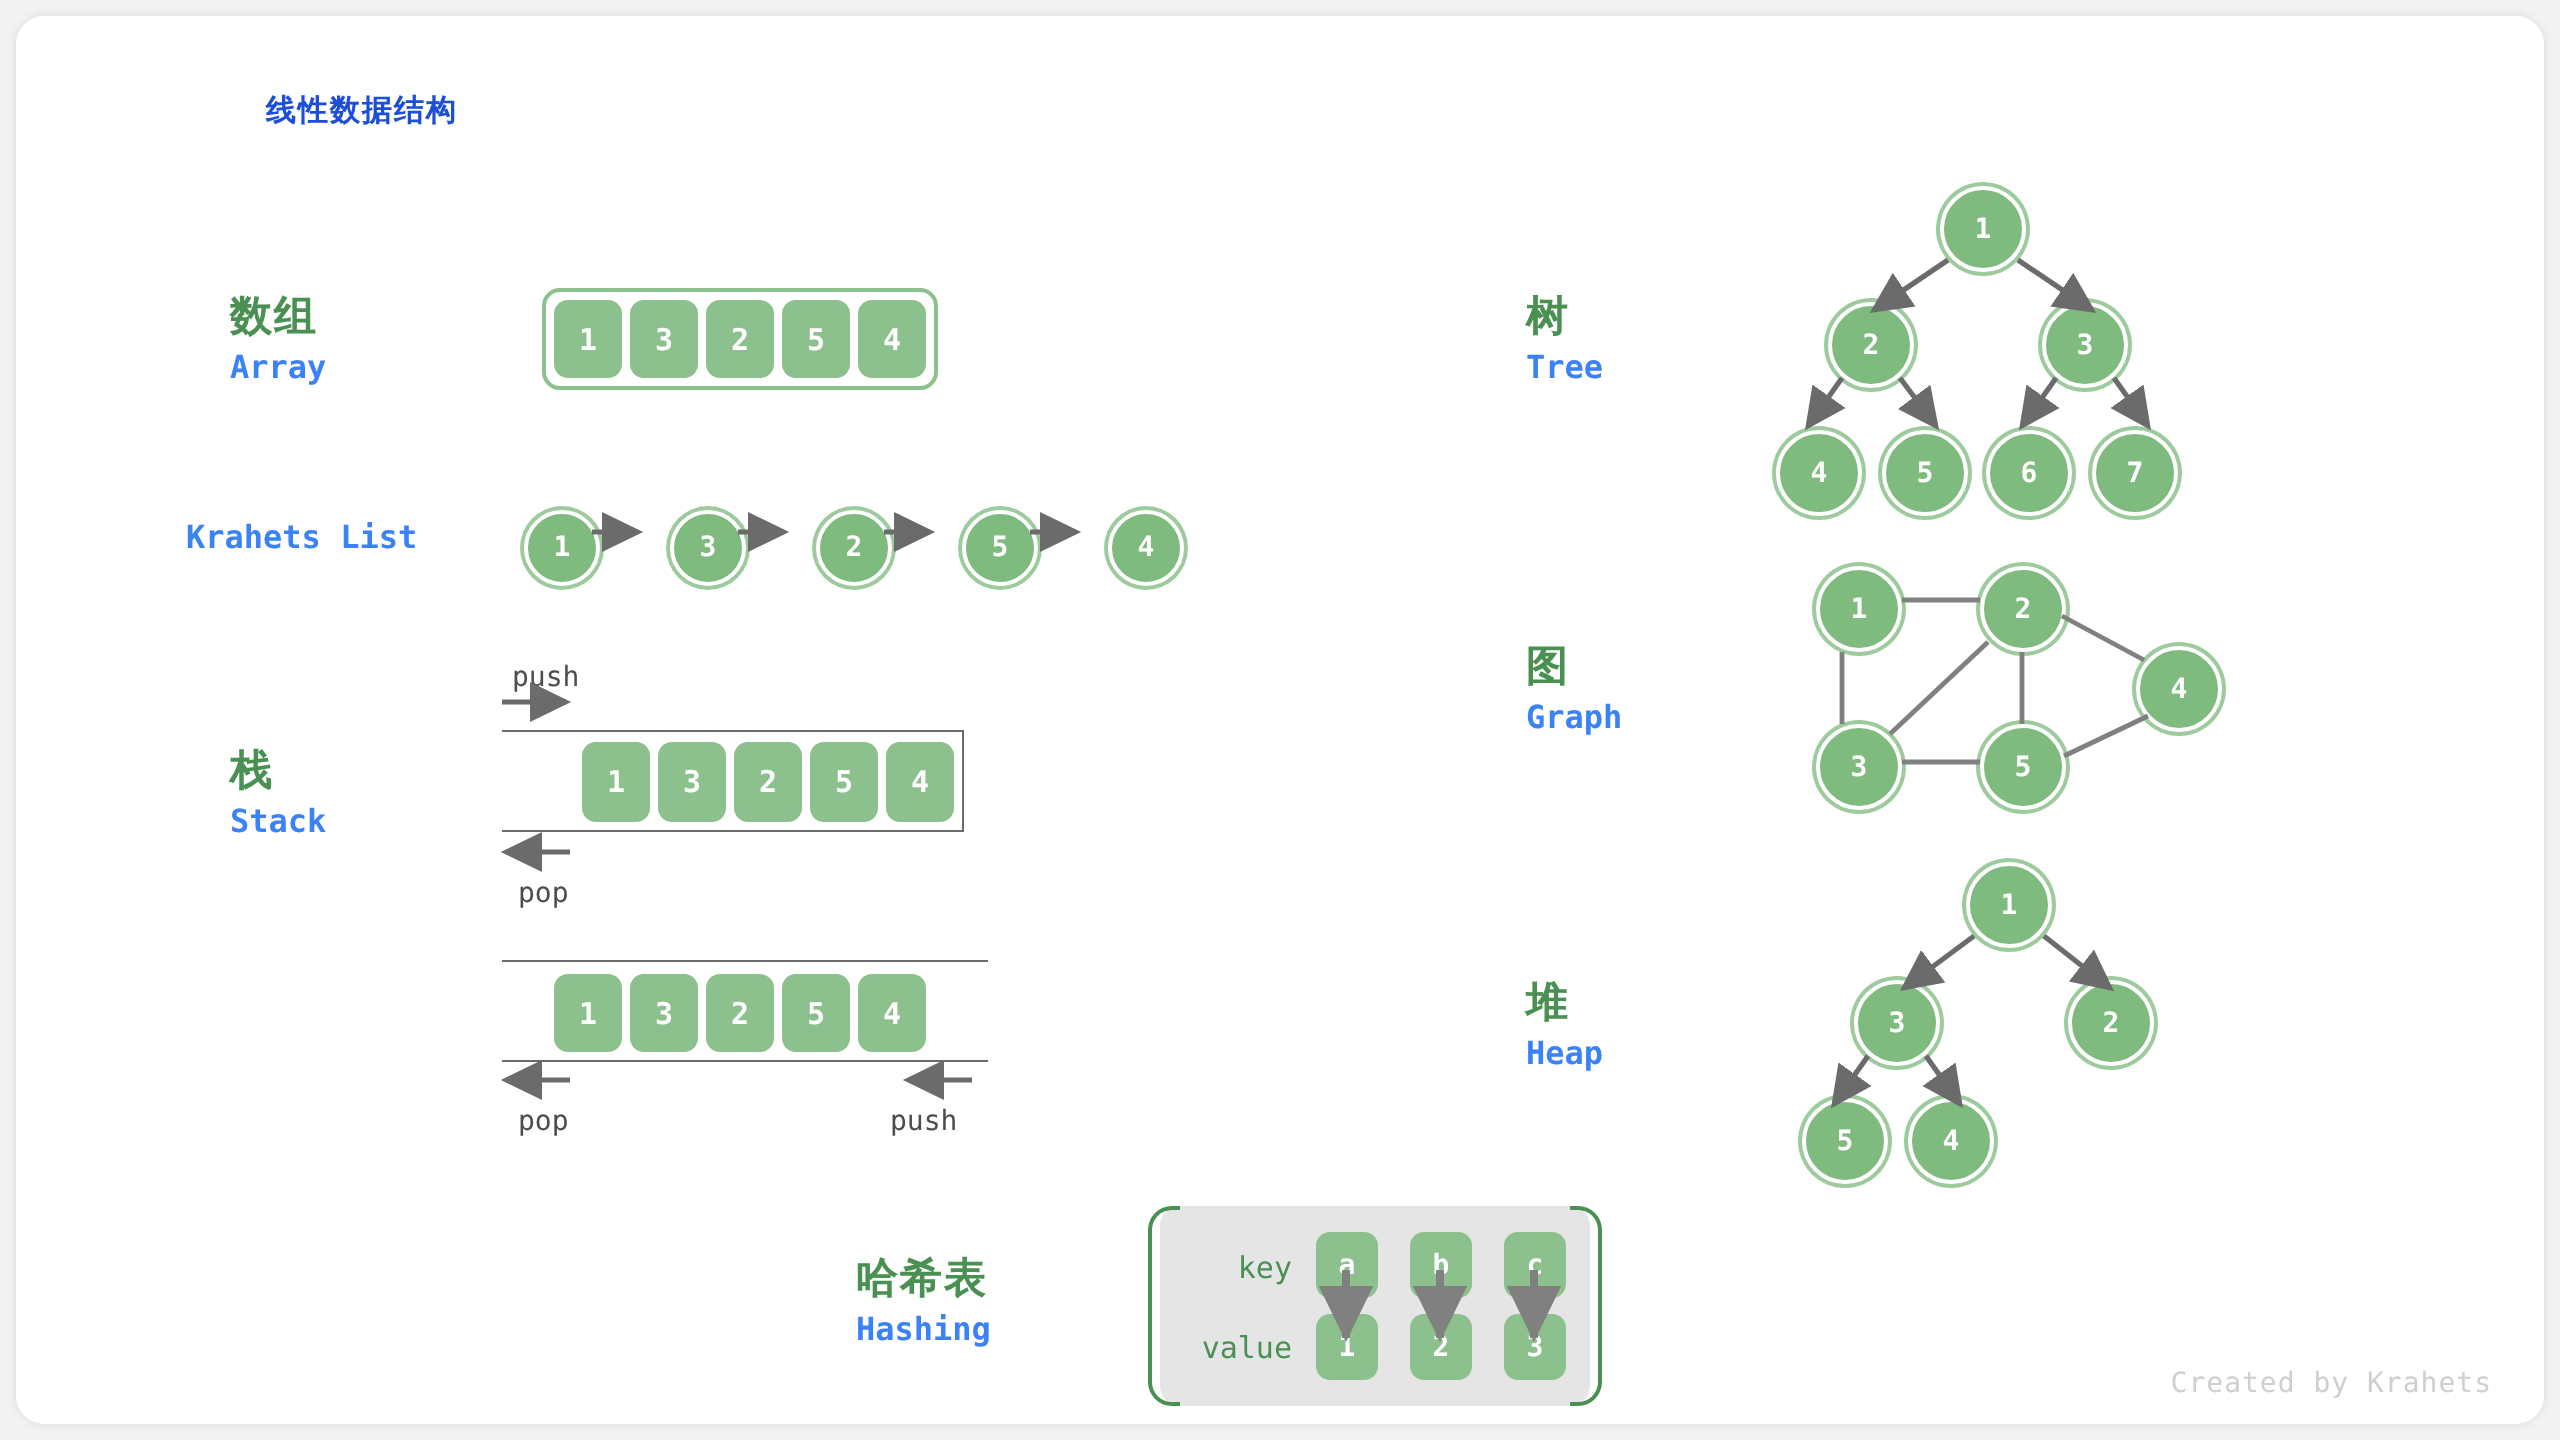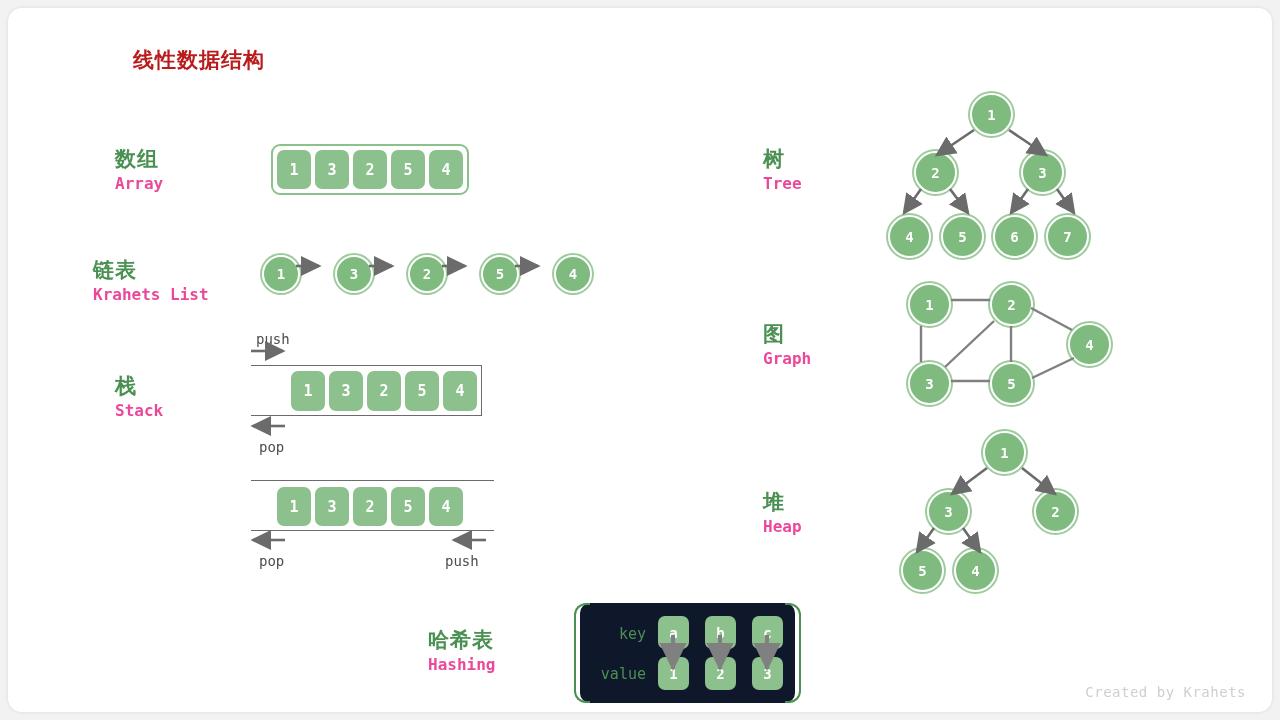--- a/index.html
+++ b/index.html
@@ -13,38 +13,38 @@
     position: absolute;
     left: 8px; top: 8px;
     width: 1264px; height: 704px;
     background: #ffffff;
     border-radius: 14px;
     box-shadow: 0 0 4px rgba(0,0,0,0.10);
   }
   .abs { position: absolute; }
 
   .section-title {
-    font-size: 21px;
+    font-size: 15px;
     font-weight: bold;
-    color: #b91c1c;
+    color: #1d4ed8;
     letter-spacing: 1px;
     white-space: nowrap;
   }
 
   .label-block { text-align: left; white-space: nowrap; }
   .label-cn {
     font-size: 21px; font-weight: bold;
     color: #4a9052;
     letter-spacing: 1px;
     line-height: 26px;
   }
   .label-en {
     font-family: "DejaVu Sans Mono", monospace;
     font-size: 16px; font-weight: bold;
-    color: #ec4899;
+    color: #3b82f6;
     line-height: 24px;
   }
 
   
   .cell {
     position: absolute;
     background: #8cc08c;
     border-radius: 7px;
     color: #ffffff;
     font-family: "DejaVu Sans Mono", monospace;
@@ -99,21 +99,21 @@
     position: absolute;
     font-family: "DejaVu Sans Mono", monospace;
     font-size: 14px;
     color: #4d4d4d;
     white-space: nowrap;
   }
 
   
   #hash-panel {
     position: absolute;
-    background: #0f172a;
+    background: #e5e5e5;
     border-radius: 10px;
   }
   .brace {
     position: absolute;
     width: 16px;
     box-sizing: border-box;
   }
   .brace.left {
     border-left: 2.5px solid #4a9052;
     border-top: 2.5px solid #4a9052;
@@ -165,21 +165,20 @@
 
   <div id="array-box" style="left:263px; top:136px; width:198px; height:51px;">
     <div class="cell" style="left:4px;  top:4px; width:34px; height:39px; font-size:15px;">1</div>
     <div class="cell" style="left:42px; top:4px; width:34px; height:39px; font-size:15px;">3</div>
     <div class="cell" style="left:80px; top:4px; width:34px; height:39px; font-size:15px;">2</div>
     <div class="cell" style="left:118px;top:4px; width:34px; height:39px; font-size:15px;">5</div>
     <div class="cell" style="left:156px;top:4px; width:34px; height:39px; font-size:15px;">4</div>
   </div>
 
   <div class="label-block abs" style="left:85px; top:249px; width:142px;">
-    <div class="label-cn">链表</div>
     <div class="label-en">Krahets List</div>
   </div>
 
   <div class="node" style="left:254px; top:247px; width:38px; height:38px; font-size:14px;">1</div>
   <div class="node" style="left:327px; top:247px; width:38px; height:38px; font-size:14px;">3</div>
   <div class="node" style="left:400px; top:247px; width:38px; height:38px; font-size:14px;">2</div>
   <div class="node" style="left:473px; top:247px; width:38px; height:38px; font-size:14px;">5</div>
   <div class="node" style="left:546px; top:247px; width:38px; height:38px; font-size:14px;">4</div>
 
   <div class="label-block abs" style="left:107px; top:365px; width:98px;">

